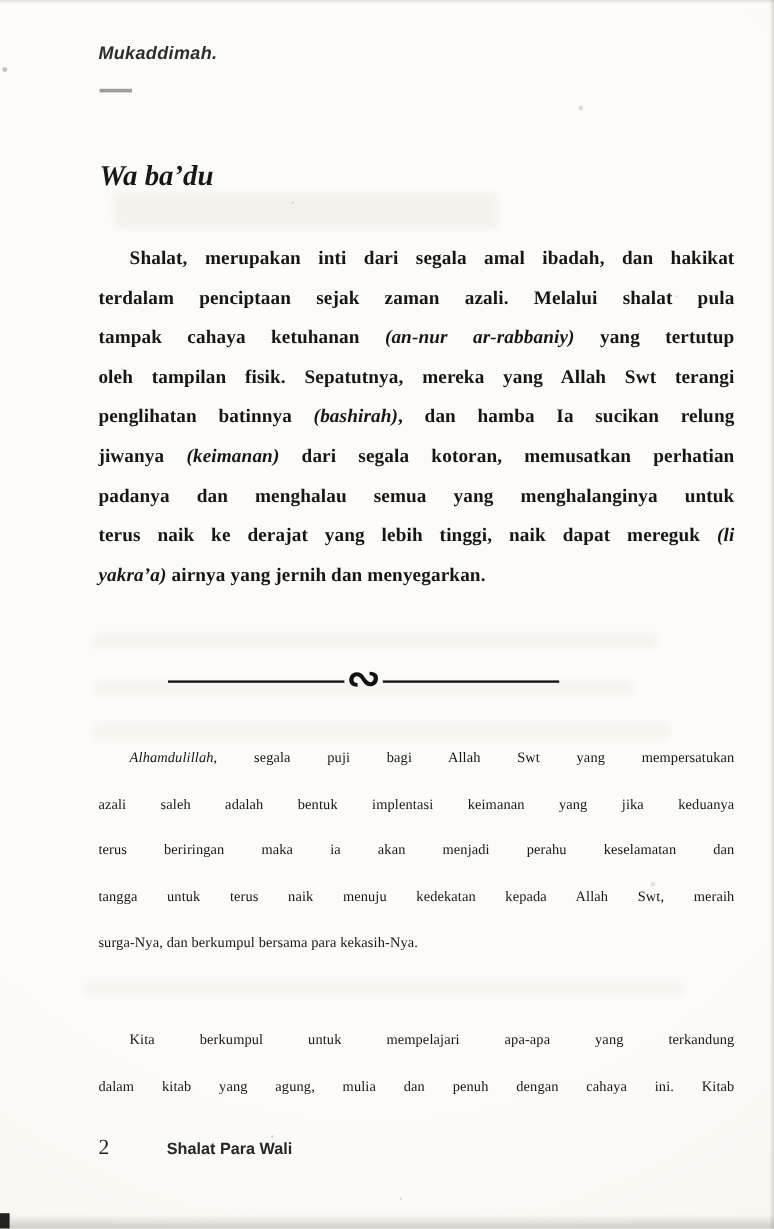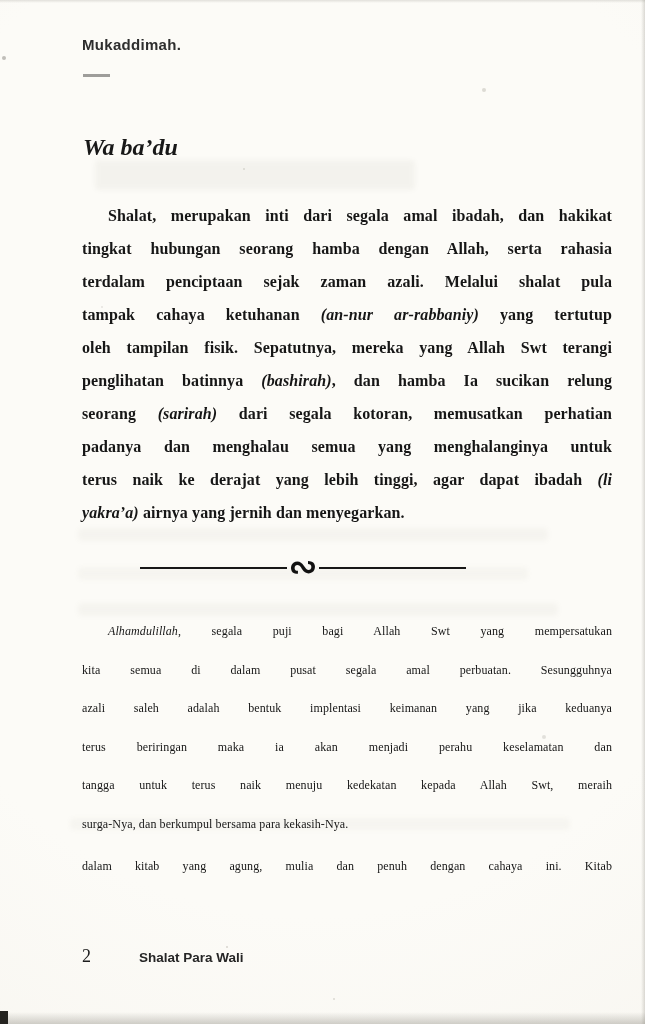--- a/index.html
+++ b/index.html
@@ -14,20 +14,21 @@
       radial-gradient(ellipse 130% 90% at 48% 40%, #fcfbf7 55%, #f7f5ef 92%, #f1efe8 100%);
     color: #151515;
   }
 
   
   .header-title {
     position: absolute; left: 82px; top: 36px;
     font-family: "Liberation Sans", sans-serif;
     font-size: 15px; font-weight: 700; letter-spacing: .3px;
     color: #2e2e2e;
+    font-style: italic;
   }
   .header-rule {
     position: absolute; left: 83px; top: 74px;
     width: 27px; height: 3px; background: #9e9d9a;
   }
 
   
   .salutation {
     position: absolute; left: 83px; top: 134px;
     font-family: "Liberation Serif", serif;
@@ -132,46 +133,45 @@
   <div class="ghost ghost-5"></div>
   <div class="speckles"></div>
 
   <div class="header-title">Mukaddimah.</div>
   <div class="header-rule"></div>
 
   <div class="salutation">Wa ba’du</div>
 
   <div class="para-slot para-bold" id="para-slot-0">
       <div class="tline first"><span>Shalat, merupakan inti dari segala amal ibadah, dan hakikat</span></div>
-      <div class="tline"><span>tingkat hubungan seorang hamba dengan Allah, serta rahasia</span></div>
       <div class="tline"><span>terdalam penciptaan sejak zaman azali. Melalui shalat pula</span></div>
       <div class="tline"><span>tampak cahaya ketuhanan </span><span class="it">(an-nur ar-rabbaniy)</span><span> yang tertutup</span></div>
       <div class="tline"><span>oleh tampilan fisik. Sepatutnya, mereka yang Allah Swt terangi</span></div>
       <div class="tline"><span>penglihatan batinnya </span><span class="it">(bashirah)</span><span>, dan hamba Ia sucikan relung</span></div>
-      <div class="tline"><span>seorang </span><span class="it">(sarirah)</span><span> dari segala kotoran, memusatkan perhatian</span></div>
+      <div class="tline"><span>jiwanya </span><span class="it">(keimanan)</span><span> dari segala kotoran, memusatkan perhatian</span></div>
       <div class="tline"><span>padanya dan menghalau semua yang menghalanginya untuk</span></div>
-      <div class="tline"><span>terus naik ke derajat yang lebih tinggi, agar dapat ibadah </span><span class="it">(li</span></div>
+      <div class="tline"><span>terus naik ke derajat yang lebih tinggi, naik dapat mereguk </span><span class="it">(li</span></div>
       <div class="tline last"><span class="it">yakra’a)</span><span> airnya yang jernih dan menyegarkan.</span></div>
     </div>
 
   <div class="divider">
     <div class="seg"></div>
     <div class="orn">∾</div>
     <div class="seg"></div>
   </div>
 
   <div class="para-slot para-regular" id="para-slot-1">
       <div class="tline first"><span class="it">Alhamdulillah</span><span>, segala puji bagi Allah Swt yang mempersatukan</span></div>
-      <div class="tline"><span>kita semua di dalam pusat segala amal perbuatan. Sesungguhnya</span></div>
       <div class="tline"><span>azali saleh adalah bentuk implentasi keimanan yang jika keduanya</span></div>
       <div class="tline"><span>terus beriringan maka ia akan menjadi perahu keselamatan dan</span></div>
       <div class="tline"><span>tangga untuk terus naik menuju kedekatan kepada Allah Swt, meraih</span></div>
       <div class="tline last"><span>surga-Nya, dan berkumpul bersama para kekasih-Nya.</span></div>
     </div>
   <div class="para-slot para-regular" id="para-slot-2">
+      <div class="tline first"><span>Kita berkumpul untuk mempelajari apa-apa yang terkandung</span></div>
       <div class="tline"><span>dalam kitab yang agung, mulia dan penuh dengan cahaya ini. Kitab</span></div>
     </div>
 
   <div class="footer-page-number">2</div>
   <div class="footer-book-title">Shalat Para Wali</div>
 
   <div class="edge-bottom"></div>
   <div class="edge-right"></div>
   <div class="corner-mark"></div>
 

